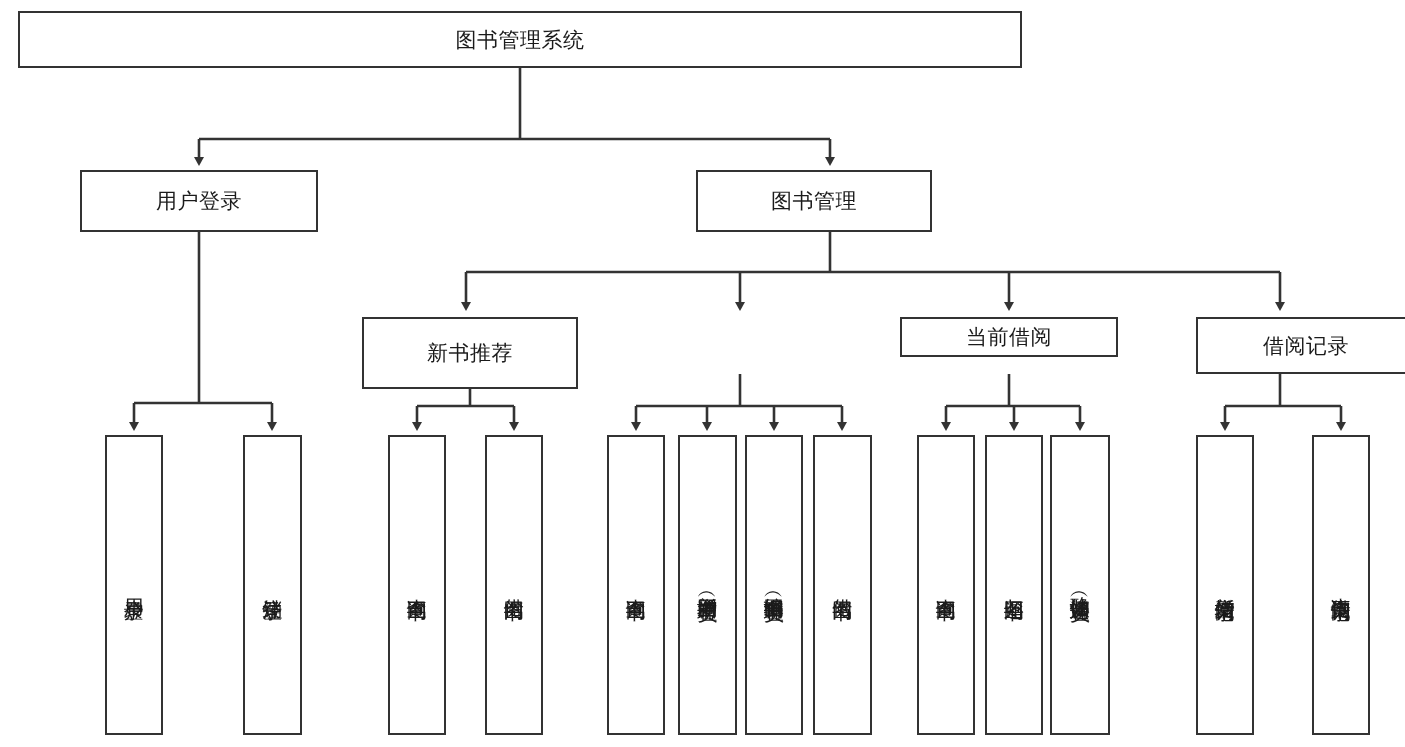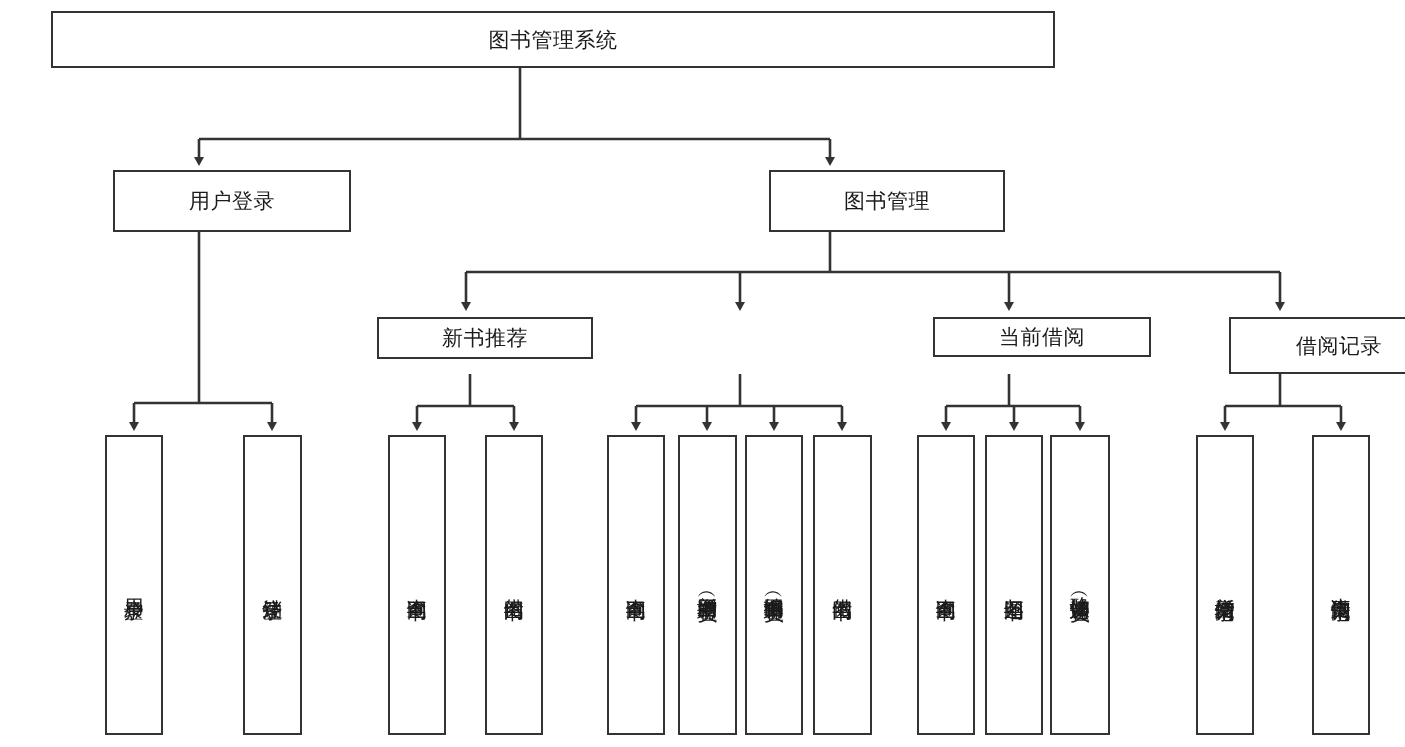--- a/index.html
+++ b/index.html
@@ -34,21 +34,20 @@
     color: #1b1b1b;
     display: flex;
     align-items: center;
     justify-content: center;
     text-align: center;
   }
   .node.horiz {
     font-size: 21px;
     letter-spacing: 0.5px;
     line-height: 1.2;
-    margin-left: 33px;
   }
   .node.vert {
     writing-mode: vertical-rl;
     text-orientation: upright;
     font-size: 20px;
     line-height: 1.22;
     letter-spacing: 1px;
     padding: 4px 0;
     align-items: center;
     justify-content: center;
@@ -127,25 +126,25 @@
     </g>
   </svg>
 
   <div class="node horiz" style="left:18px; top:11px; width:1004px; height:57px;">
     <span class="label">图书管理系统</span>
   </div>
 
   <div class="node horiz" style="left:80px; top:170px; width:238px; height:62px;">
     <span class="label">用户登录</span>
   </div>
-  <div class="node horiz" style="left:736px; top:170px; width:236px; height:62px;">
+  <div class="node horiz" style="left:696px; top:170px; width:236px; height:62px;">
     <span class="label">图书管理</span>
   </div>
 
-  <div class="node horiz" style="left:344px; top:317px; width:216px; height:42px;">
+  <div class="node horiz" style="left:362px; top:317px; width:216px; height:72px;">
     <span class="label">新书推荐</span>
   </div>
   <div class="node horiz" style="left:900px; top:317px; width:218px; height:40px;">
     <span class="label">当前借阅</span>
   </div>
   <div class="node horiz" style="left:1196px; top:317px; width:220px; height:57px;">
     <span class="label">借阅记录</span>
   </div>
 
   <div class="node vert" style="left:105px; top:435px; width:58px; height:300px;">

